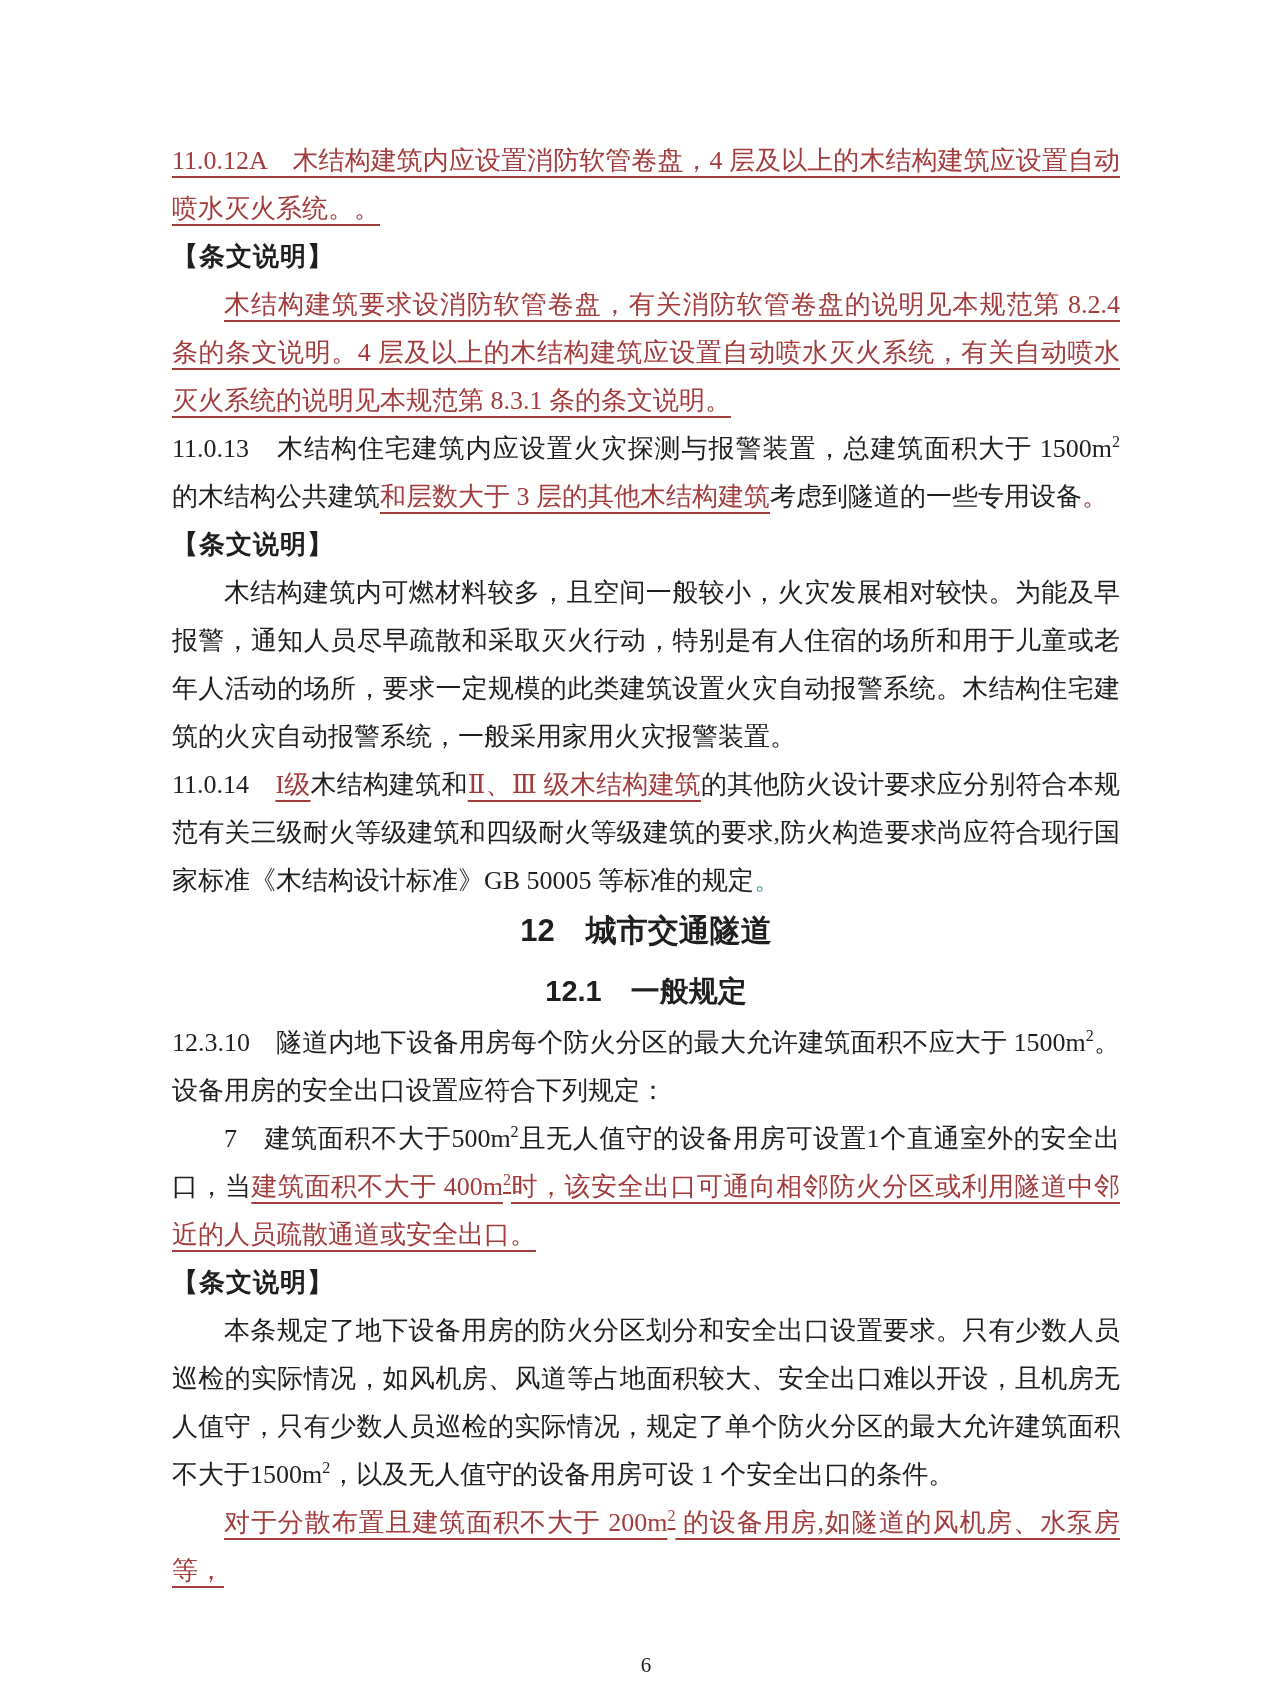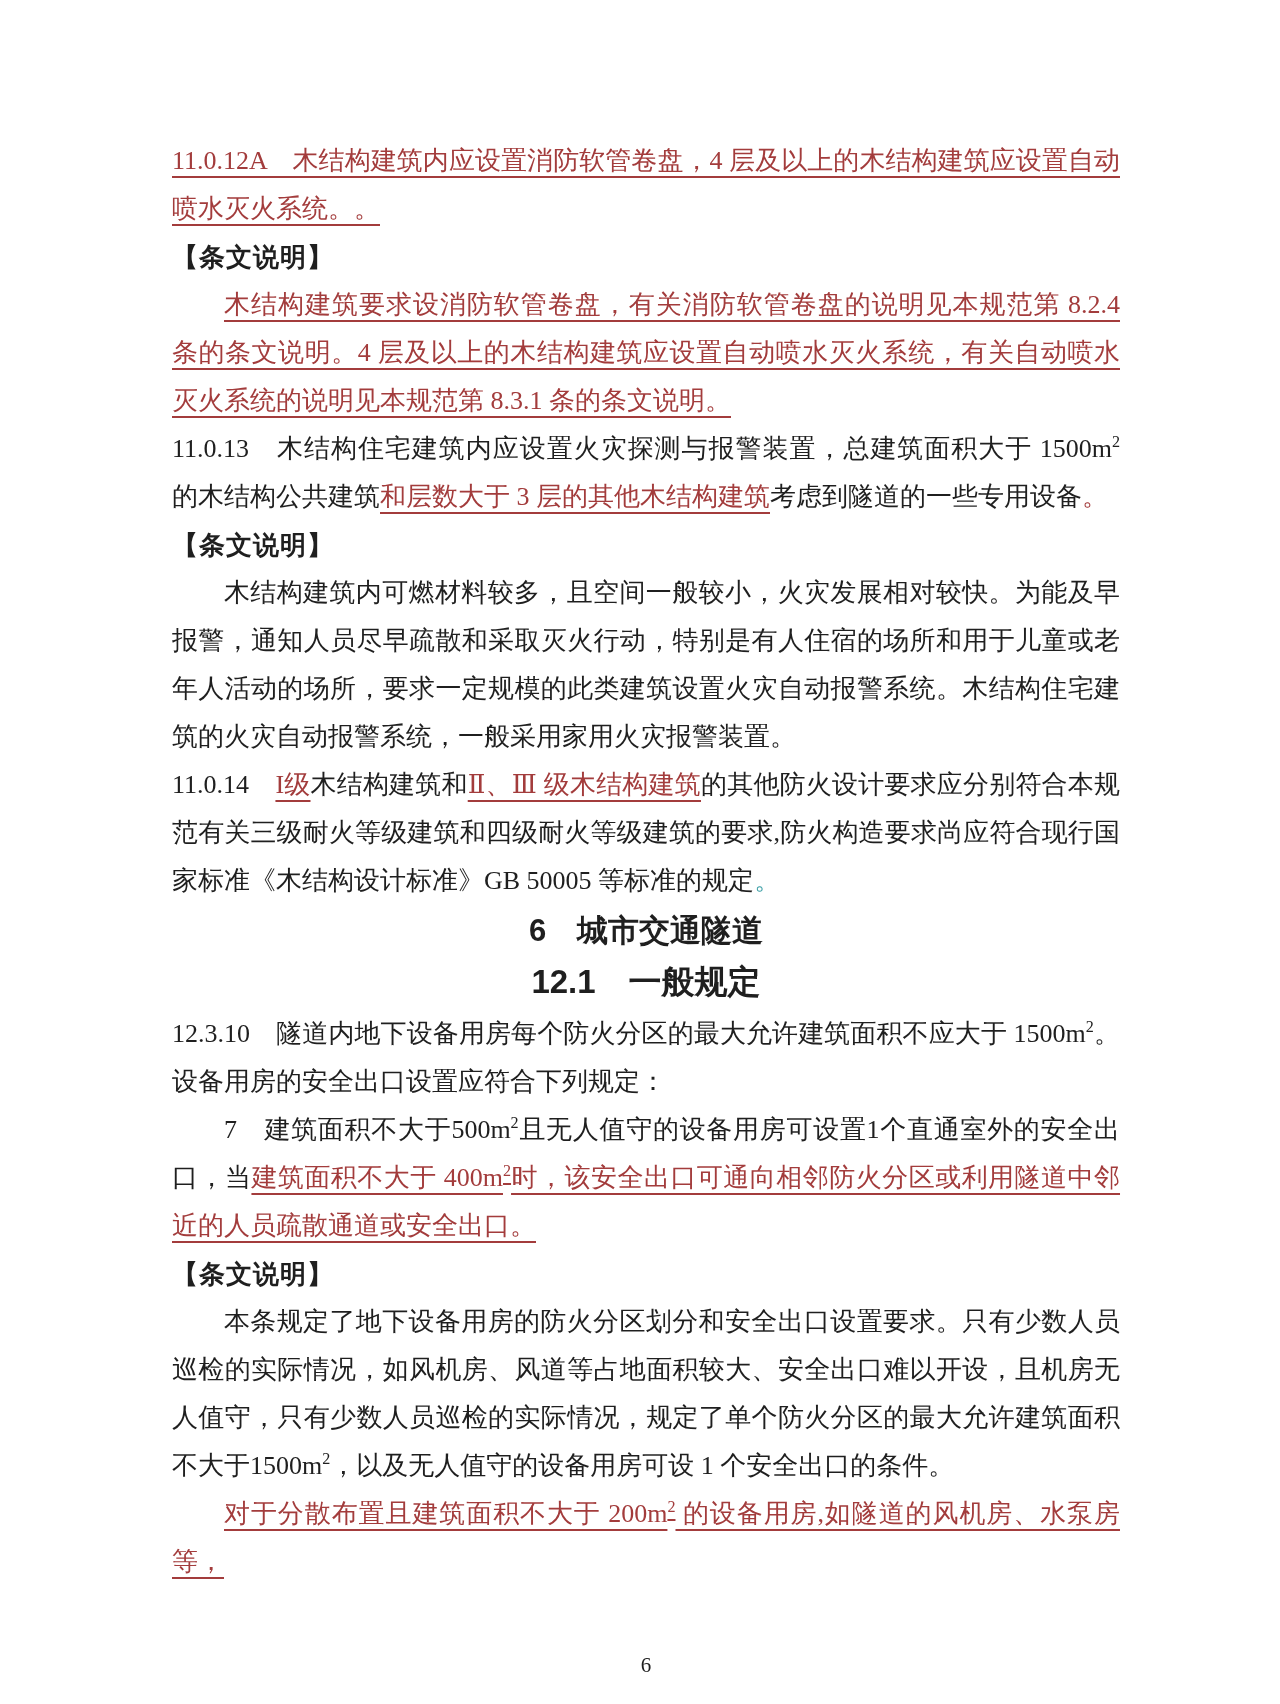--- a/index.html
+++ b/index.html
@@ -21,40 +21,40 @@
     position:absolute;
     left:172px;top:137px;
     width:948px;
     font-size:26px;
     line-height:48px;
     text-align:justify;
   }
   .para{margin:0;padding:0;}
   .para.indent{text-indent:2em;}
   .para.label{
-    font-family:Liberation Sans, sans-serif;
+    font-family:Liberation Serif, serif;
     font-weight:700;
     text-align:left;
     letter-spacing:1px;
   }
   .para.heading1{
     font-family:"Liberation Sans","DejaVu Sans",sans-serif;
     font-weight:700;
     font-size:31px;
     line-height:44px;
     text-align:center;
     margin:4px 0 2px 0;
   }
   .para.heading2{
     font-family:"Liberation Sans","DejaVu Sans",sans-serif;
     font-weight:700;
-    font-size:33px;
+    font-size:29px;
     line-height:44px;
     text-align:center;
-    margin:7px 0 6px 0;
+    margin:16px 0 6px 0;
   }
   .seg-black{color:var(--ink);}
   .seg-red{
     color:var(--red);
     text-decoration:underline;
     text-decoration-thickness:1.5px;
     text-underline-offset:7px;
     text-decoration-color:var(--red);
   }
   .seg-red-plain{color:var(--red);}
@@ -79,21 +79,21 @@
 
 <div class="page">
   <div class="doc-body">
       <p class="para clause"><span class="seg-red">11.0.12A　木结构建筑内应设置消防软管卷盘，4 层及以上的木结构建筑应设置自动喷水灭火系统。。</span></p>
       <p class="para label"><span class="seg-label">【条文说明】</span></p>
       <p class="para note indent"><span class="seg-red">木结构建筑要求设消防软管卷盘，有关消防软管卷盘的说明见本规范第 8.2.4 条的条文说明。4 层及以上的木结构建筑应设置自动喷水灭火系统，有关自动喷水灭火系统的说明见本规范第 8.3.1 条的条文说明。</span></p>
       <p class="para clause"><span class="seg-black">11.0.13　木结构住宅建筑内应设置火灾探测与报警装置，总建筑面积大于 1500m</span><span class="seg-black sup">2</span><span class="seg-black"> 的木结构公共建筑</span><span class="seg-red">和层数大于 3 层的其他木结构建筑</span><span class="seg-black">考虑到隧道的一些专用设备</span><span class="seg-red-plain">。</span></p>
       <p class="para label"><span class="seg-label">【条文说明】</span></p>
       <p class="para note indent"><span class="seg-black">木结构建筑内可燃材料较多，且空间一般较小，火灾发展相对较快。为能及早报警，通知人员尽早疏散和采取灭火行动，特别是有人住宿的场所和用于儿童或老年人活动的场所，要求一定规模的此类建筑设置火灾自动报警系统。木结构住宅建筑的火灾自动报警系统，一般采用家用火灾报警装置。</span></p>
       <p class="para clause"><span class="seg-black">11.0.14　</span><span class="seg-red">I级</span><span class="seg-black">木结构建筑和</span><span class="seg-red">Ⅱ、Ⅲ 级木结构建筑</span><span class="seg-black">的其他防火设计要求应分别符合本规范有关三级耐火等级建筑和四级耐火等级建筑的要求,防火构造要求尚应符合现行国家标准《木结构设计标准》GB 50005 等标准的规定</span><span class="seg-teal">。</span></p>
-      <p class="para heading1"><span class="seg-black">6　城市交通隧道</span></p>
+      <p class="para heading1"><span class="seg-black">12　城市交通隧道</span></p>
       <p class="para heading2"><span class="seg-black">12.1　一般规定</span></p>
       <p class="para clause"><span class="seg-black">12.3.10　隧道内地下设备用房每个防火分区的最大允许建筑面积不应大于 1500m</span><span class="seg-black sup">2</span><span class="seg-black">。设备用房的安全出口设置应符合下列规定：</span></p>
       <p class="para list-item indent"><span class="seg-black">7　建筑面积不大于500m</span><span class="seg-black sup">2</span><span class="seg-black">且无人值守的设备用房可设置1个直通室外的安全出口，当</span><span class="seg-red">建筑面积不大于 400m</span><span class="seg-red sup">2</span><span class="seg-red">时，该安全出口可通向相邻防火分区或利用隧道中邻近的人员疏散通道或安全出口。</span></p>
       <p class="para label"><span class="seg-label">【条文说明】</span></p>
       <p class="para note indent"><span class="seg-black">本条规定了地下设备用房的防火分区划分和安全出口设置要求。只有少数人员巡检的实际情况，如风机房、风道等占地面积较大、安全出口难以开设，且机房无人值守，只有少数人员巡检的实际情况，规定了单个防火分区的最大允许建筑面积不大于1500m</span><span class="seg-black sup">2</span><span class="seg-black">，以及无人值守的设备用房可设 1 个安全出口的条件。</span></p>
       <p class="para note indent"><span class="seg-red">对于分散布置且建筑面积不大于 200m</span><span class="seg-red sup">2</span><span class="seg-red"> 的设备用房,如隧道的风机房、水泵房等，</span></p>
     </div>
   <div class="footer">6</div>
 </div>
 

